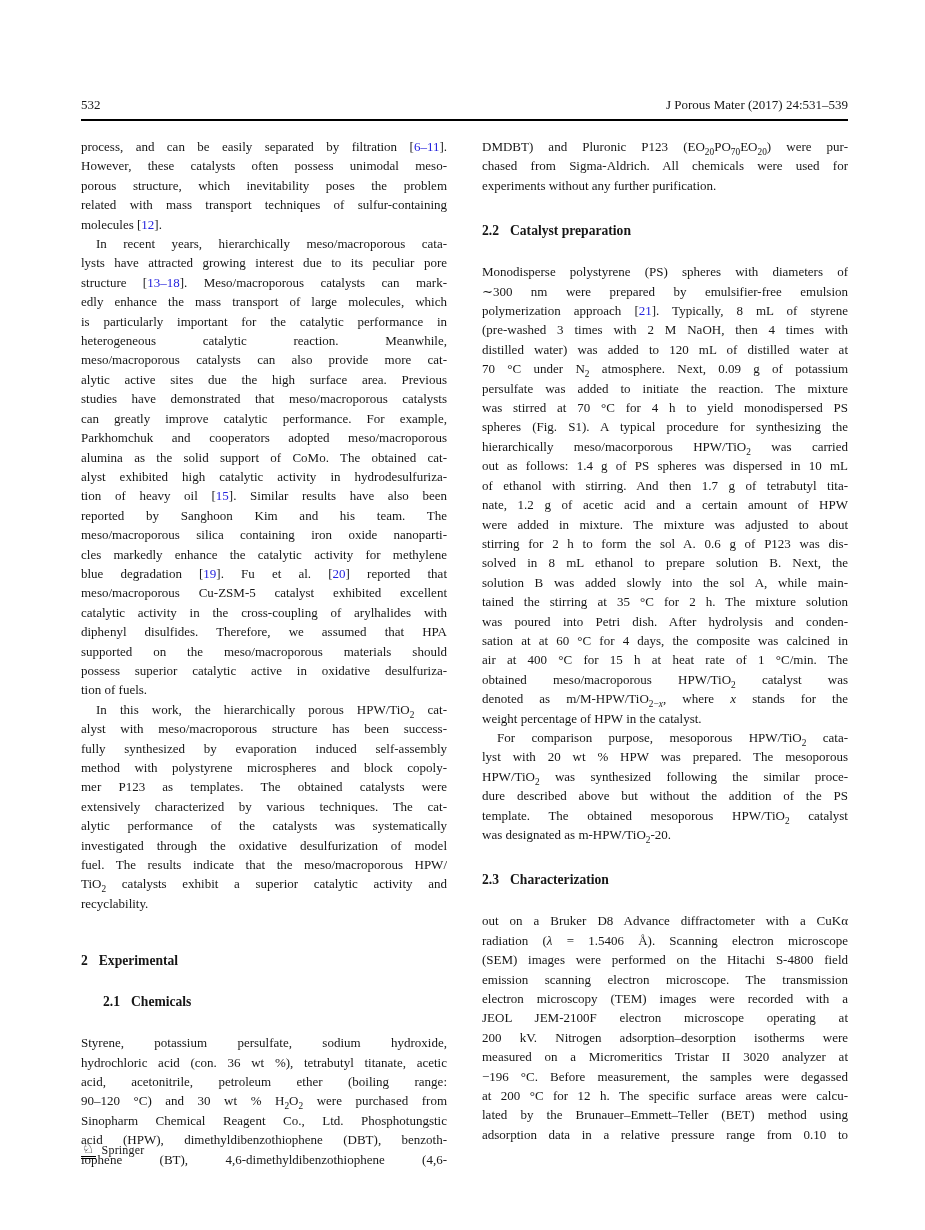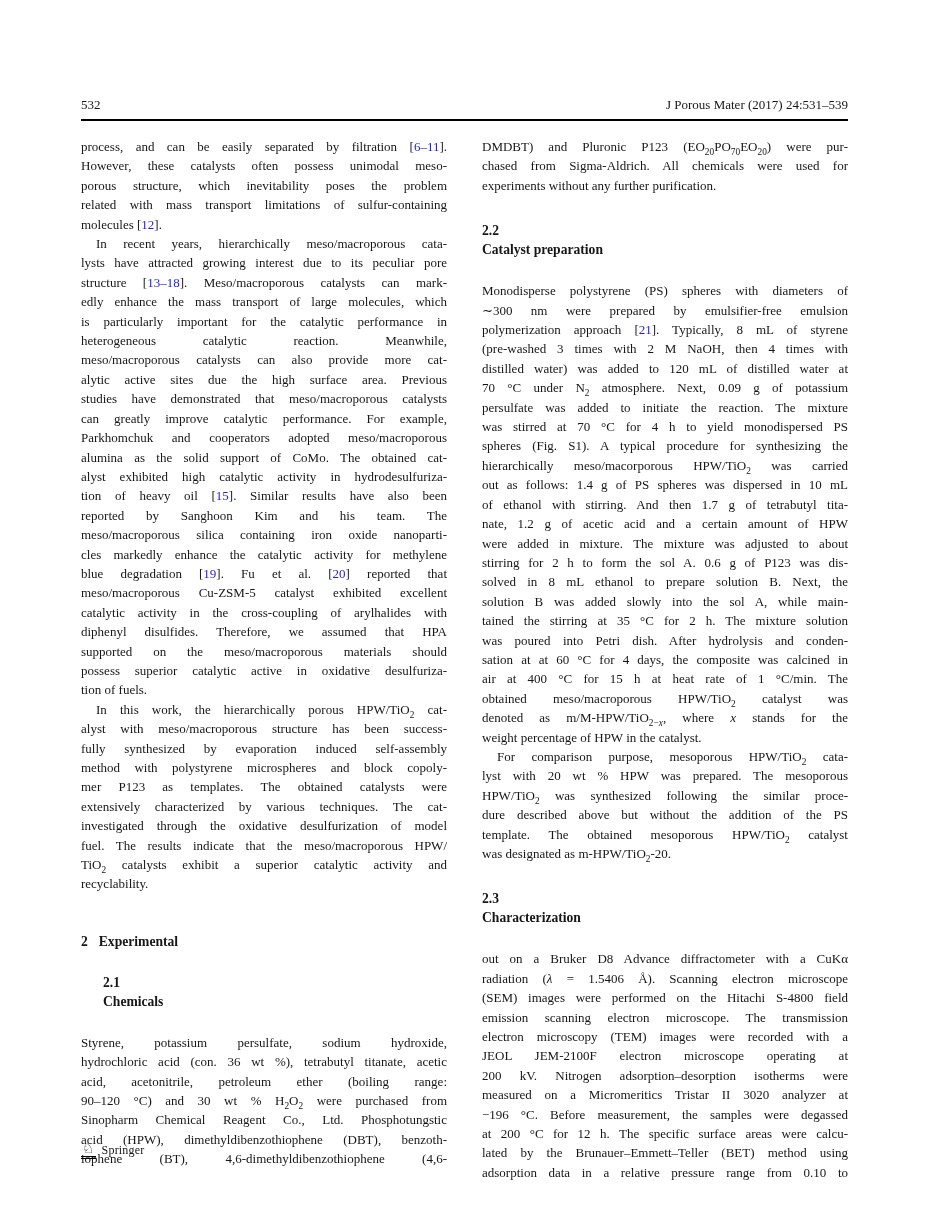--- a/index.html
+++ b/index.html
@@ -12,21 +12,21 @@
   .rule{border-bottom:2px solid #000;margin-top:7px;}
   .cols{display:flex;gap:35px;margin-top:16px;}
   .col{width:366px;font-size:13px;line-height:19.4px;}
   .para{margin:0;}
   .ln{text-align:justify;text-align-last:justify;overflow:hidden;}
   .ln.last{text-align-last:left;}
   .ln.indent{text-indent:15px;}
   .heading{font-weight:bold;font-size:13.6px;line-height:19px;display:flex;}
   .hnum{margin-right:11px;}
   .h1{margin-top:38px;}
-  .h2{margin-top:26px;margin-bottom:22px;flex-direction:column;}
+  .h2{margin-top:26px;margin-bottom:22px;}
   .h1 + .h2{margin-top:22px;margin-left:22px;}
   .ref{color:var(--link,#2422dd);}
   sub{font-size:0.72em;line-height:0;}
   i{font-style:italic;}
   .footer{position:absolute;left:81px;top:1141px;display:flex;align-items:flex-end;gap:6px;}
   .logo-glyph{
     font-family:"DejaVu Sans",sans-serif;font-size:14px;line-height:1;
     padding:0 1px 1px 1px;border-bottom:3px double #000;display:inline-block;
   }
   .logo-text{font-size:12px;line-height:17px;letter-spacing:0.2px;}
@@ -40,21 +40,21 @@
     <span>J Porous Mater (2017) 24:531–539</span>
   </div>
   <div class="rule"></div>
 
   <div class="cols">
     <div class="col">
         <div class="para">
           <div class="ln">process, and can be easily separated by filtration [<span class="ref">6–11</span>].</div>
           <div class="ln">However, these catalysts often possess unimodal meso-</div>
           <div class="ln">porous structure, which inevitability poses the problem</div>
-          <div class="ln">related with mass transport limitations of sulfur-containing</div>
+          <div class="ln">related with mass transport techniques of sulfur-containing</div>
           <div class="ln last">molecules [<span class="ref">12</span>].</div>
         </div>
         <div class="para">
           <div class="ln indent">In recent years, hierarchically meso/macroporous cata-</div>
           <div class="ln">lysts have attracted growing interest due to its peculiar pore</div>
           <div class="ln">structure [<span class="ref">13–18</span>]. Meso/macroporous catalysts can mark-</div>
           <div class="ln">edly enhance the mass transport of large molecules, which</div>
           <div class="ln">is particularly important for the catalytic performance in</div>
           <div class="ln">heterogeneous catalytic reaction. Meanwhile,</div>
           <div class="ln">meso/macroporous catalysts can also provide more cat-</div>
@@ -76,20 +76,21 @@
           <div class="ln">possess superior catalytic active in oxidative desulfuriza-</div>
           <div class="ln last">tion of fuels.</div>
         </div>
         <div class="para">
           <div class="ln indent">In this work, the hierarchically porous HPW/TiO<sub>2</sub> cat-</div>
           <div class="ln">alyst with meso/macroporous structure has been success-</div>
           <div class="ln">fully synthesized by evaporation induced self-assembly</div>
           <div class="ln">method with polystyrene microspheres and block copoly-</div>
           <div class="ln">mer P123 as templates. The obtained catalysts were</div>
           <div class="ln">extensively characterized by various techniques. The cat-</div>
+          <div class="ln">alytic performance of the catalysts was systematically</div>
           <div class="ln">investigated through the oxidative desulfurization of model</div>
           <div class="ln">fuel. The results indicate that the meso/macroporous HPW/</div>
           <div class="ln">TiO<sub>2</sub> catalysts exhibit a superior catalytic activity and</div>
           <div class="ln last">recyclability.</div>
         </div>
         <div class="heading h1">
           <span class="hnum">2</span>
           <span class="htitle">Experimental</span>
         </div>
         <div class="heading h2">

